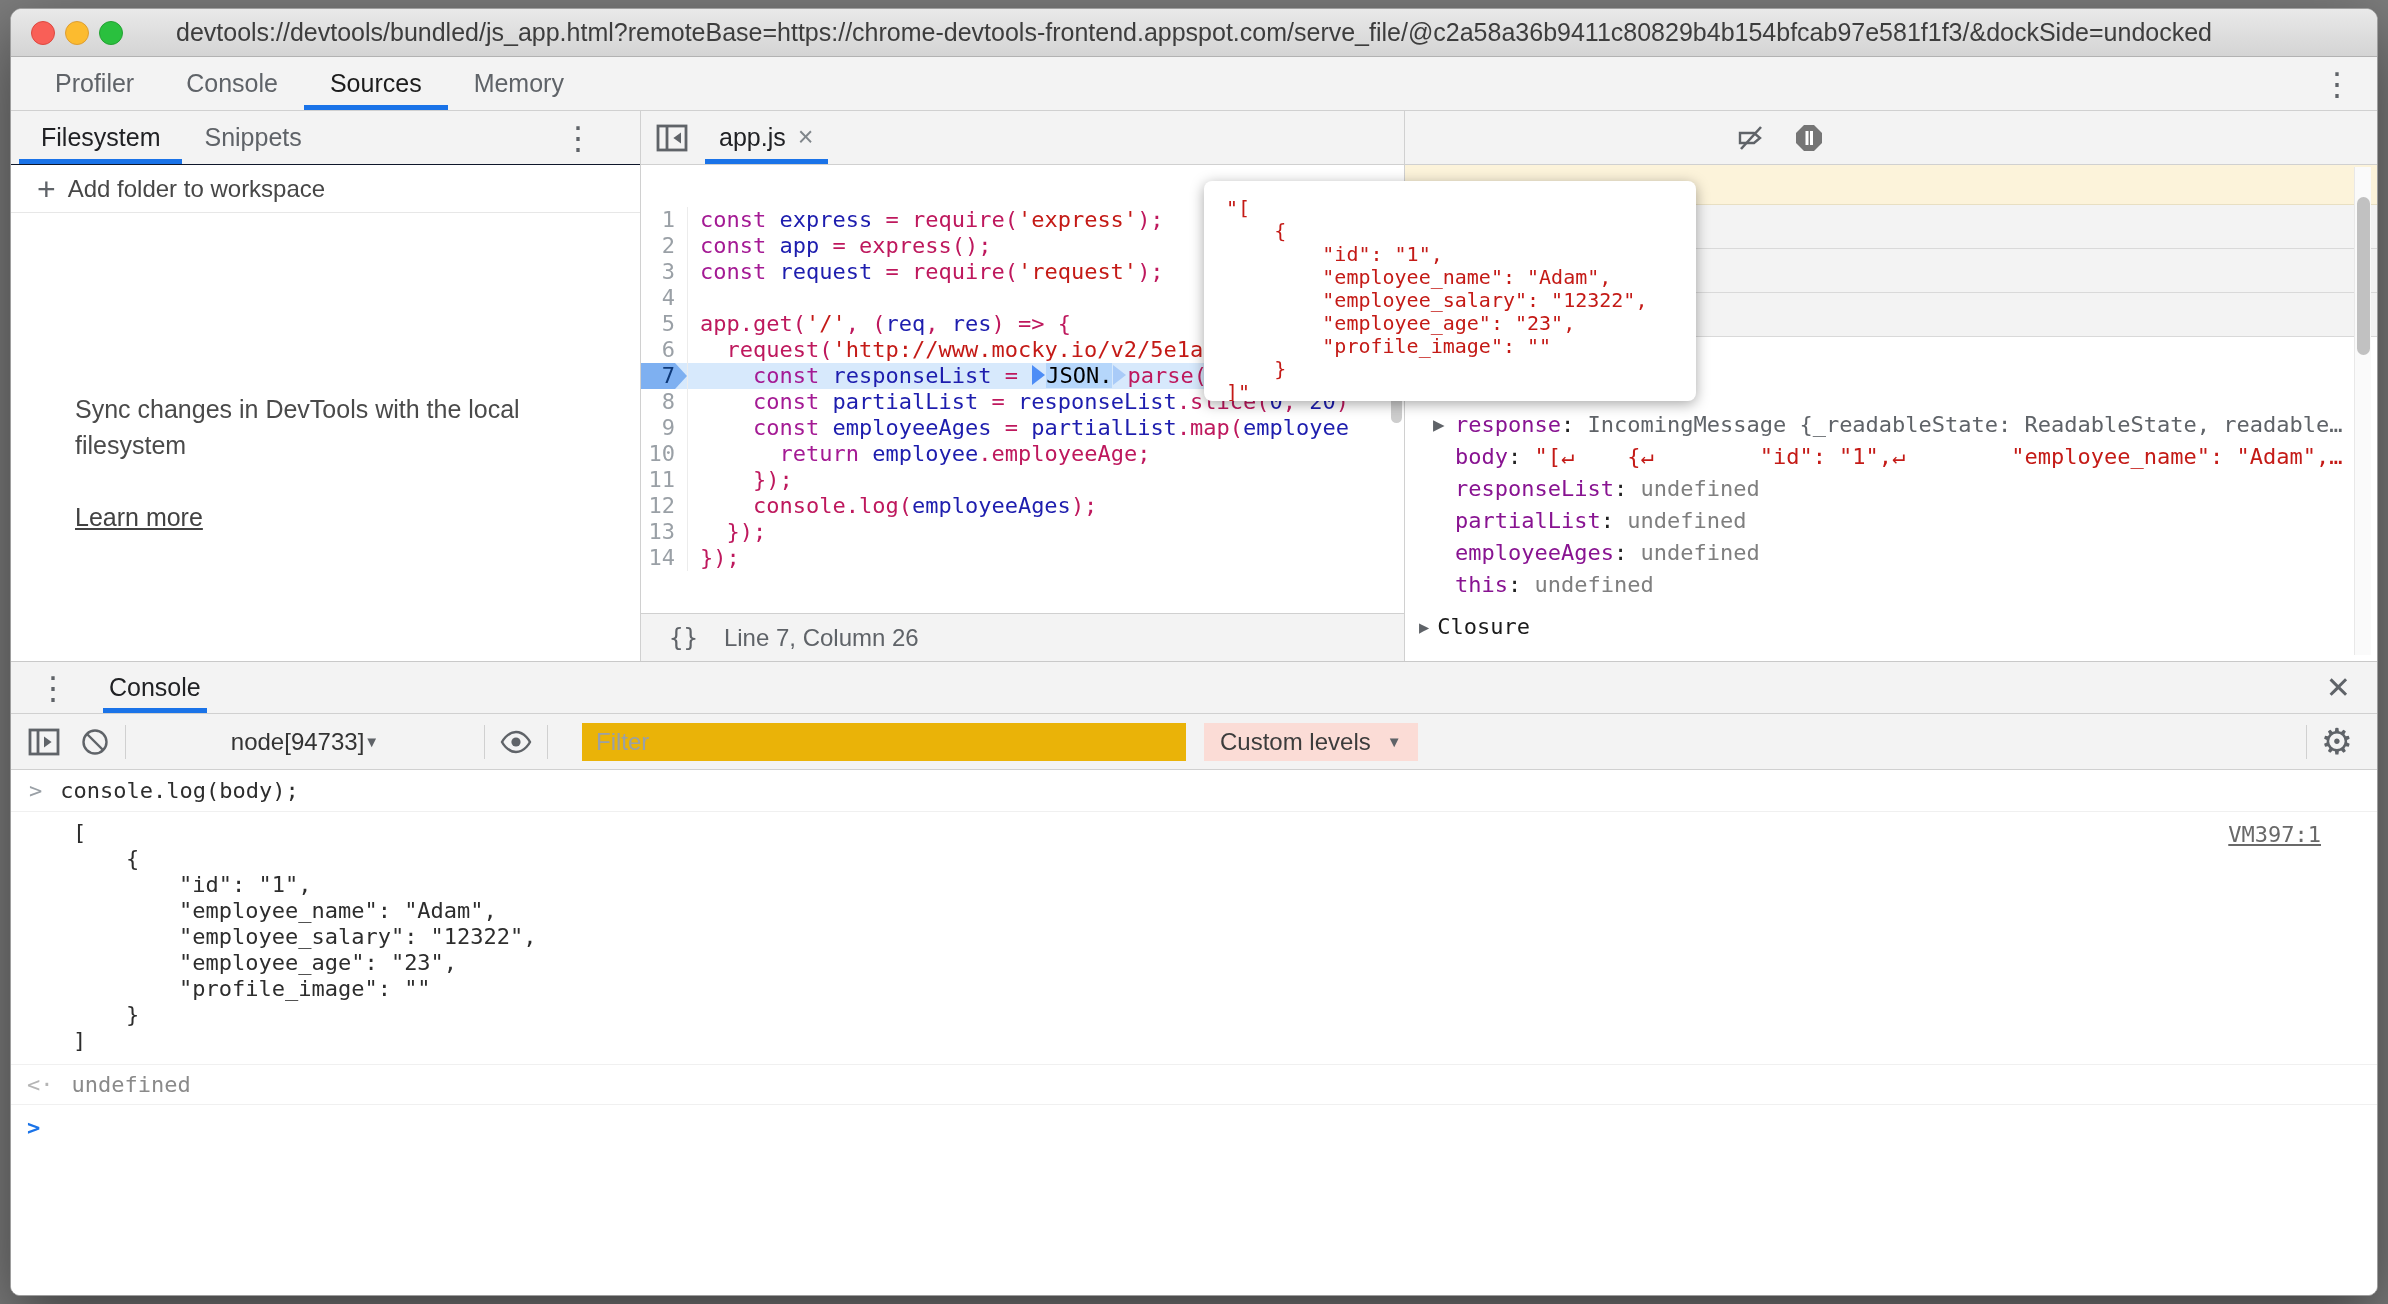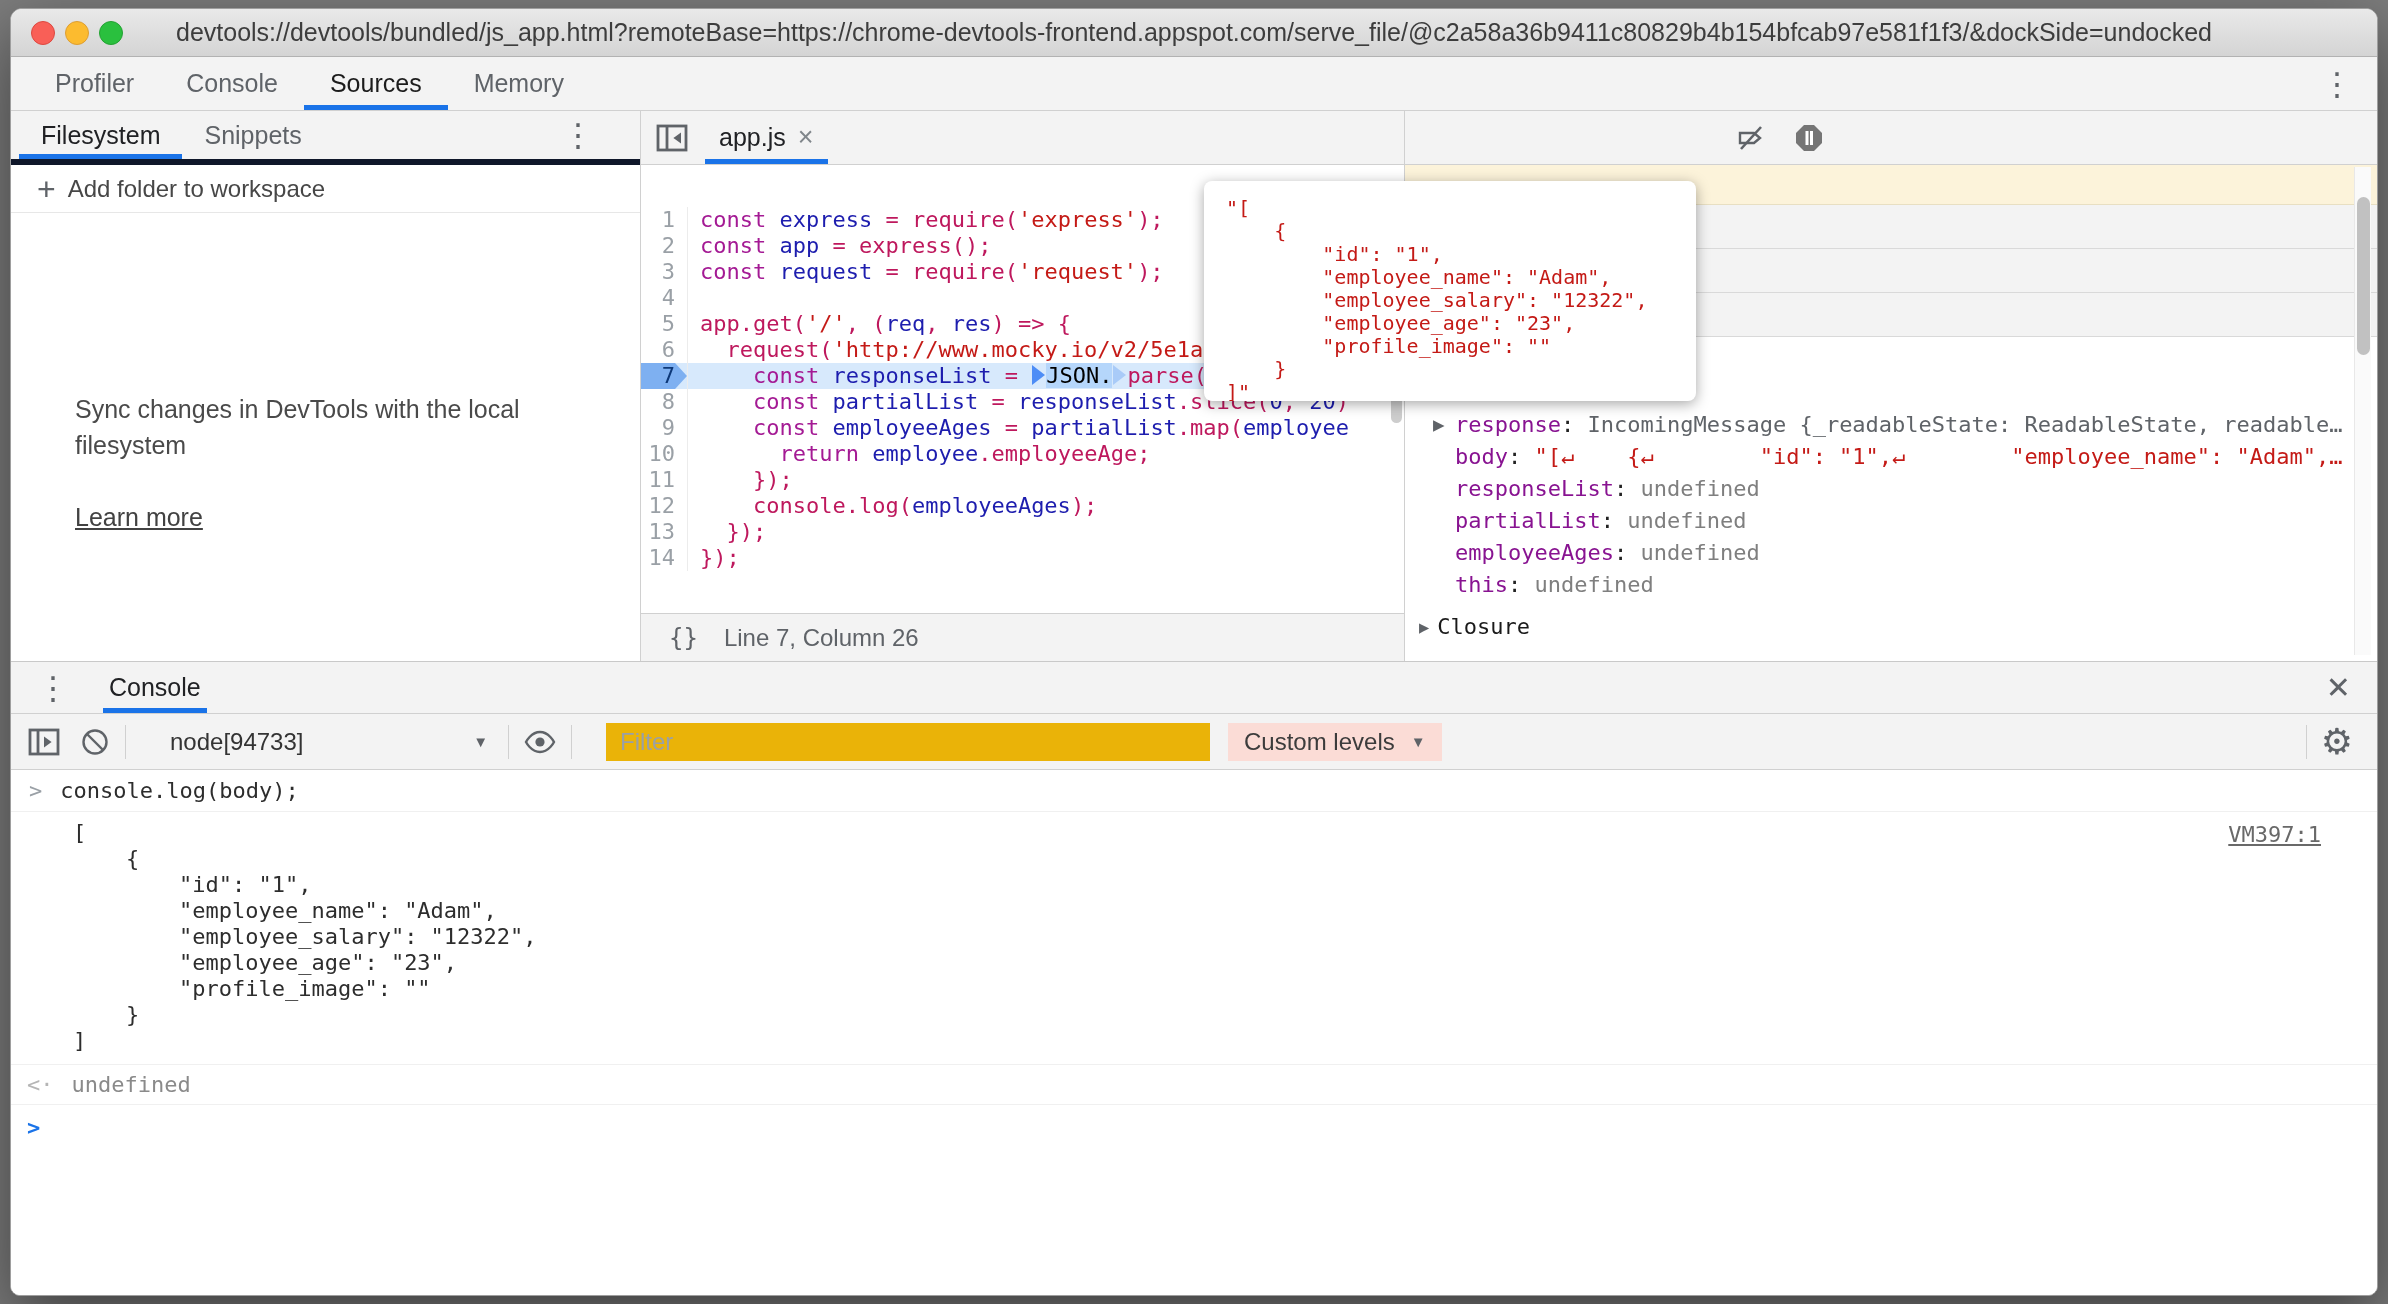--- a/index.html
+++ b/index.html
@@ -26,21 +26,21 @@
   .dt-tab { padding:0 26px; font-size:25px; color:#5f6368; display:flex; align-items:center; cursor:default; }
   .dt-tab.active { color:#1c1c1c; box-shadow:inset 0 -5px 0 #1a73e8; }
   .kebab { color:#5f6368; font-size:32px; line-height:1; padding:0 6px; }
   .dt-toolbar .kebab { margin-left:auto; margin-right:18px; align-self:center; }
 
   
   .main { height:550px; display:flex; flex:none; position:relative; background:#fff; }
 
   
   .navigator { width:630px; border-right:1px solid #d0d0d0; display:flex; flex-direction:column; background:#fff; }
-  .nav-tabs { height:54px; background:#f3f3f3; border-bottom:6px solid #0f172a; display:flex; align-items:stretch; padding-left:8px; }
+  .nav-tabs { height:54px; background:#f3f3f3; border-bottom:1px solid #0f172a; display:flex; align-items:stretch; padding-left:8px; }
   .nav-tab { padding:0 22px; font-size:25px; color:#5f6368; display:flex; align-items:center; }
   .nav-tab.active { color:#202124; box-shadow:inset 0 -5px 0 #1a73e8; }
   .nav-tabs .kebab { margin-left:auto; margin-right:40px; align-self:center; }
   .add-row { height:48px; border-bottom:1px solid #e7e7e7; display:flex; align-items:center; padding-left:26px; gap:12px; }
   .add-plus { font-size:32px; color:#5f6368; line-height:1; }
   .add-label { font-size:24px; color:#474747; }
   .nav-body { flex:1; position:relative; }
   .nav-msg { margin:178px 0 0 64px; width:480px; font-size:25px; line-height:36px; color:#4a4a4a; }
   .learn-more { display:inline-block; margin:40px 0 0 64px; font-size:25px; color:#424242; text-decoration:underline; }
 
@@ -96,21 +96,21 @@
   .eval-tooltip::after { content:""; position:absolute; left:40px; bottom:-9px; width:20px; height:20px; background:#fff; transform:rotate(45deg); }
 
   
   .drawer { flex:1; display:flex; flex-direction:column; border-top:1px solid #c9c9c9; min-height:0; }
   .console-tabbar { height:52px; background:#f3f3f3; border-bottom:1px solid #d0d0d0; display:flex; align-items:stretch; position:relative; }
   .console-tabbar .kebab { align-self:center; margin-left:20px; }
   .console-tab { margin-left:28px; padding:0 6px; font-size:25px; color:#202124; display:flex; align-items:center; box-shadow:inset 0 -5px 0 #1a73e8; }
   .drawer-close { margin-left:auto; align-self:center; margin-right:26px; font-size:30px; color:#5f6368; }
   .console-toolbar { height:56px; background:#f3f3f3; border-bottom:1px solid #d0d0d0; display:flex; align-items:center; padding:0 24px 0 16px; }
   .tb-divider { width:1px; height:34px; background:#d0d0d0; margin:0 14px; }
-  .node-dd { display:flex; align-items:center; justify-content:space-between; width:330px; font-size:24px; color:#333; padding:0 6px;margin-left:24px; }
+  .node-dd { display:flex; align-items:center; justify-content:center; width:330px; font-size:24px; color:#333; padding:0 6px; }
   .dd-caret { font-size:15px; color:#5f6368; }
   .filter-input { width:604px; height:38px; border:none; background:#eab308; margin-left:20px; padding:0 14px; font-size:24px; color:#333; font-family:"Liberation Sans",sans-serif; }
   .filter-input::placeholder { color:#9aa0a6; }
   .custom-levels { margin-left:18px; height:38px; background:#fbdcd6; display:flex; align-items:center; gap:16px; padding:0 16px; font-size:24px; color:#3c3c3c; }
   .gear { font-size:36px; color:#5f6368; line-height:1; }
   .console-msgs { flex:1; background:#fff; overflow:hidden; font-family:"DejaVu Sans Mono", monospace; font-size:22px; }
   .cmd-row { display:flex; gap:18px; padding:8px 0 8px 18px; border-bottom:1px solid #f0f0f0; color:#2d2d2d; }
   .cmd-chevron { color:#9aa0a6; }
   .out-row { position:relative; padding:8px 0 10px 62px; border-bottom:1px solid #f0f0f0; }
   .out-row pre { font-family:inherit; font-size:22px; line-height:26px; color:#2d2d2d; }

